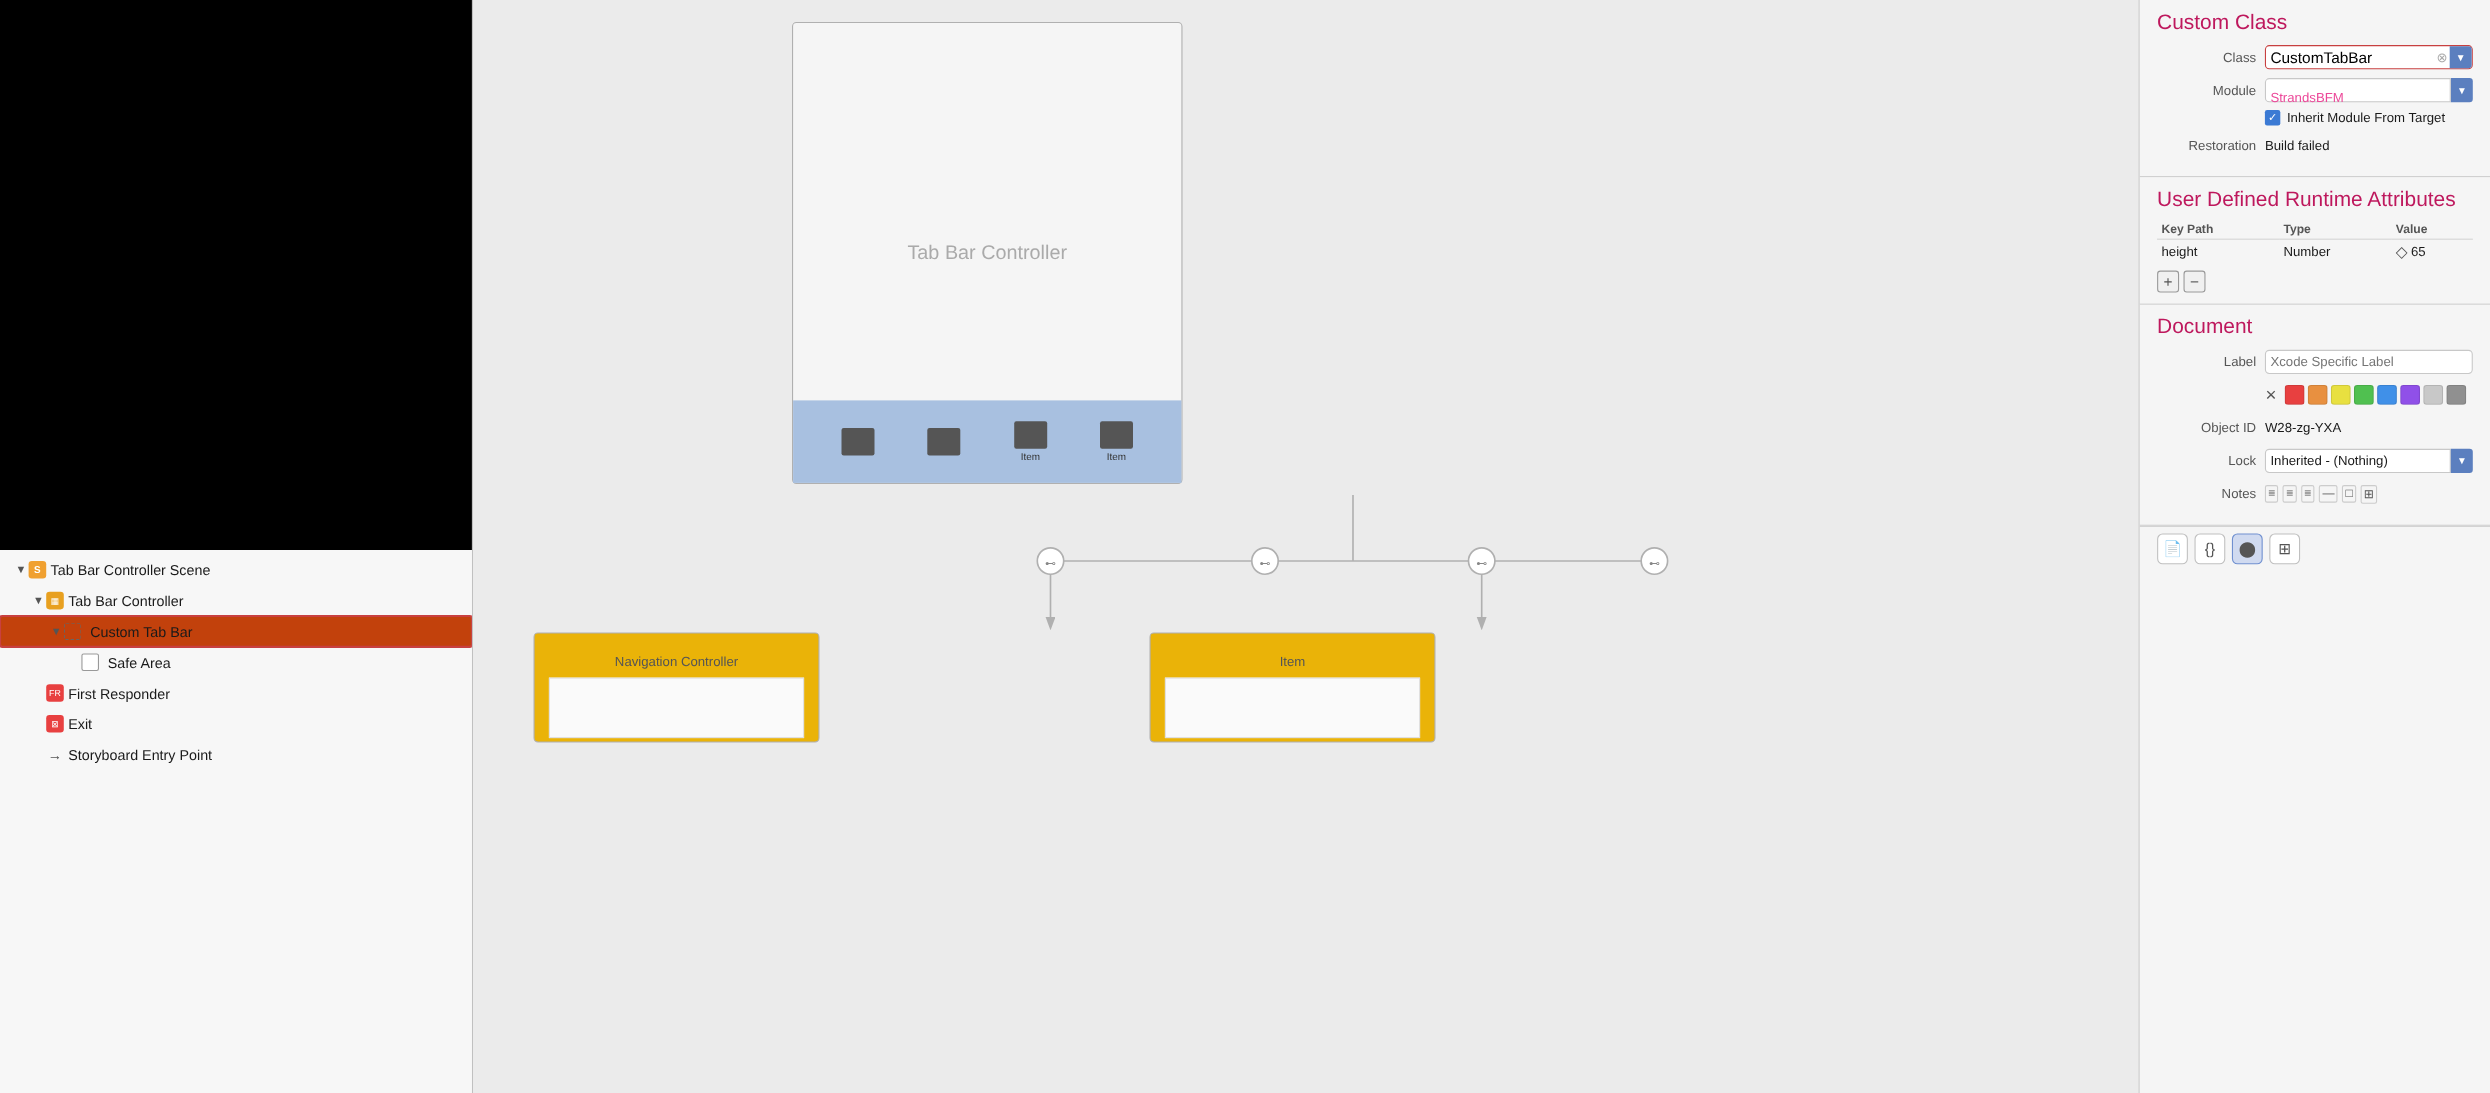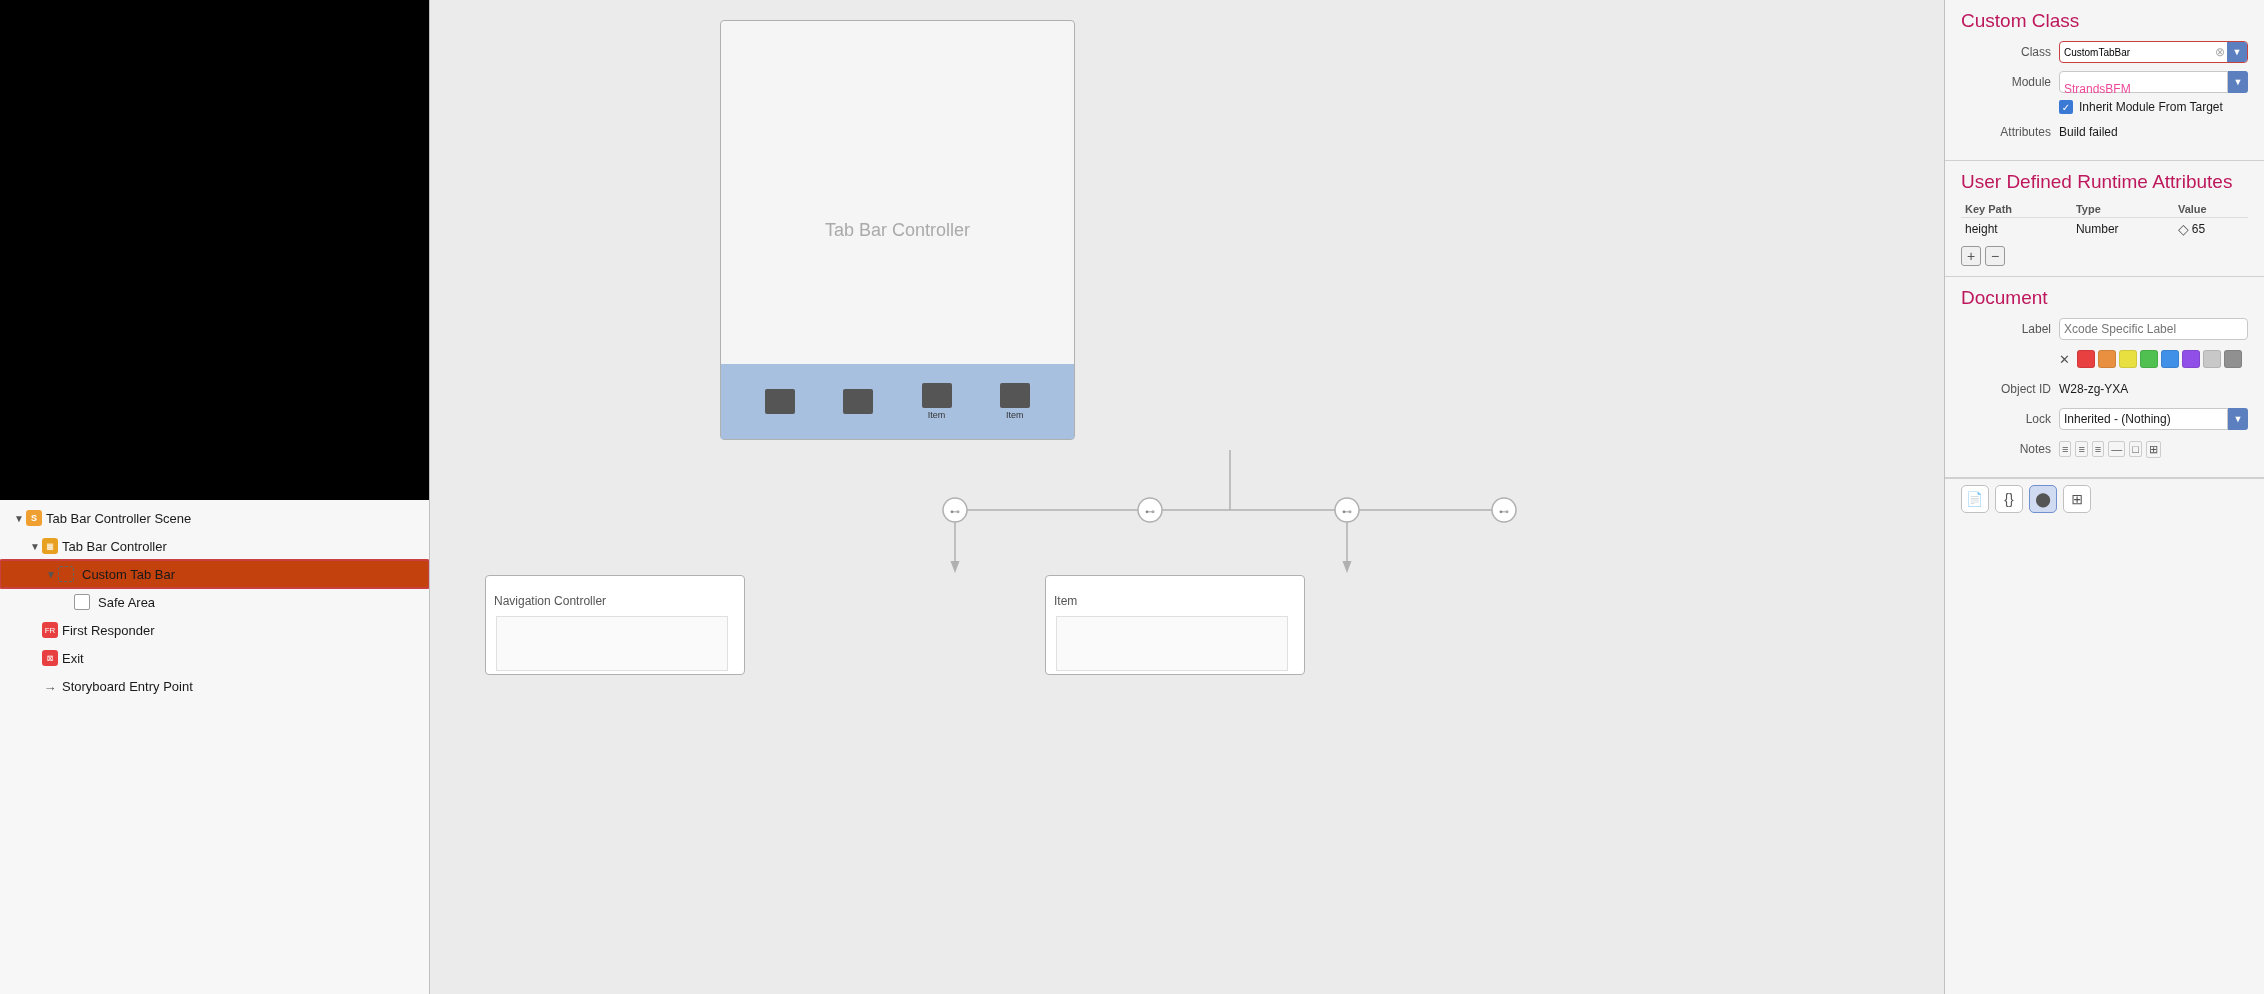--- a/index.html
+++ b/index.html
@@ -184,23 +184,24 @@
       display: flex;
       flex-direction: column;
       align-items: center;
     }
 
     .sub-controller-box {
       width: 260px;
       height: 100px;
       border: 1.5px solid #b0b0b0;
       border-radius: 4px;
-      background: #ffffff;
+      background: #eab308;
       display: flex;
       flex-direction: column;
+      align-items: center;
       justify-content: flex-start;
       padding-top: 10px;
       font-size: 12px;
       color: #555;
     }
 
     .sub-controller-title {
       font-size: 12px;
       color: #555;
       padding: 8px;
@@ -647,21 +648,21 @@
 </div>
 
 <div class="right-panel">
 
   <div class="inspector-section">
     <div class="inspector-section-title">Custom Class</div>
 
     <div class="inspector-row">
       <span class="inspector-label">Class</span>
       <div class="inspector-input" style="position:relative; display:flex; align-items:center; flex:1; padding-right:22px;">
-        <span style="font-size:10px; flex:1;">CustomTabBar</span>
+        <span style="font-size:14px; flex:1;">CustomTabBar</span>
         <span style="position:absolute; right:22px; color:#aaa; font-size:12px; cursor:pointer;">⊗</span>
         <span style="position:absolute; right:0; top:0; bottom:0; width:20px; background:#5b7fbf; border-radius:0 3px 3px 0; display:flex; align-items:center; justify-content:center; color:white; font-size:9px;">▼</span>
       </div>
     </div>
 
     <div class="inspector-row">
       <span class="inspector-label">Module</span>
       <div style="flex:1; display:flex; align-items:center;">
         <div class="inspector-input-normal" style="position:relative; flex:1; display:flex; align-items:center; padding-right:22px; border-radius:4px 0 0 4px;">
           <span class="inspector-input-placeholder">StrandsBFM</span>
@@ -669,21 +670,21 @@
         <div class="dropdown-arrow-normal">▼</div>
       </div>
     </div>
 
     <div class="checkbox-row">
       <div class="checkbox">✓</div>
       <span class="checkbox-label">Inherit Module From Target</span>
     </div>
 
     <div class="designables-row inspector-row">
-      <span class="inspector-label designables-label">Attributes</span>
+      <span class="inspector-label designables-label">Restoration</span>
       <span class="designables-value">Build failed</span>
     </div>
   </div>
 
 
   <div class="inspector-section">
     <div class="inspector-section-title">User Defined Runtime Attributes</div>
     <table class="runtime-table">
       <thead>
         <tr>

